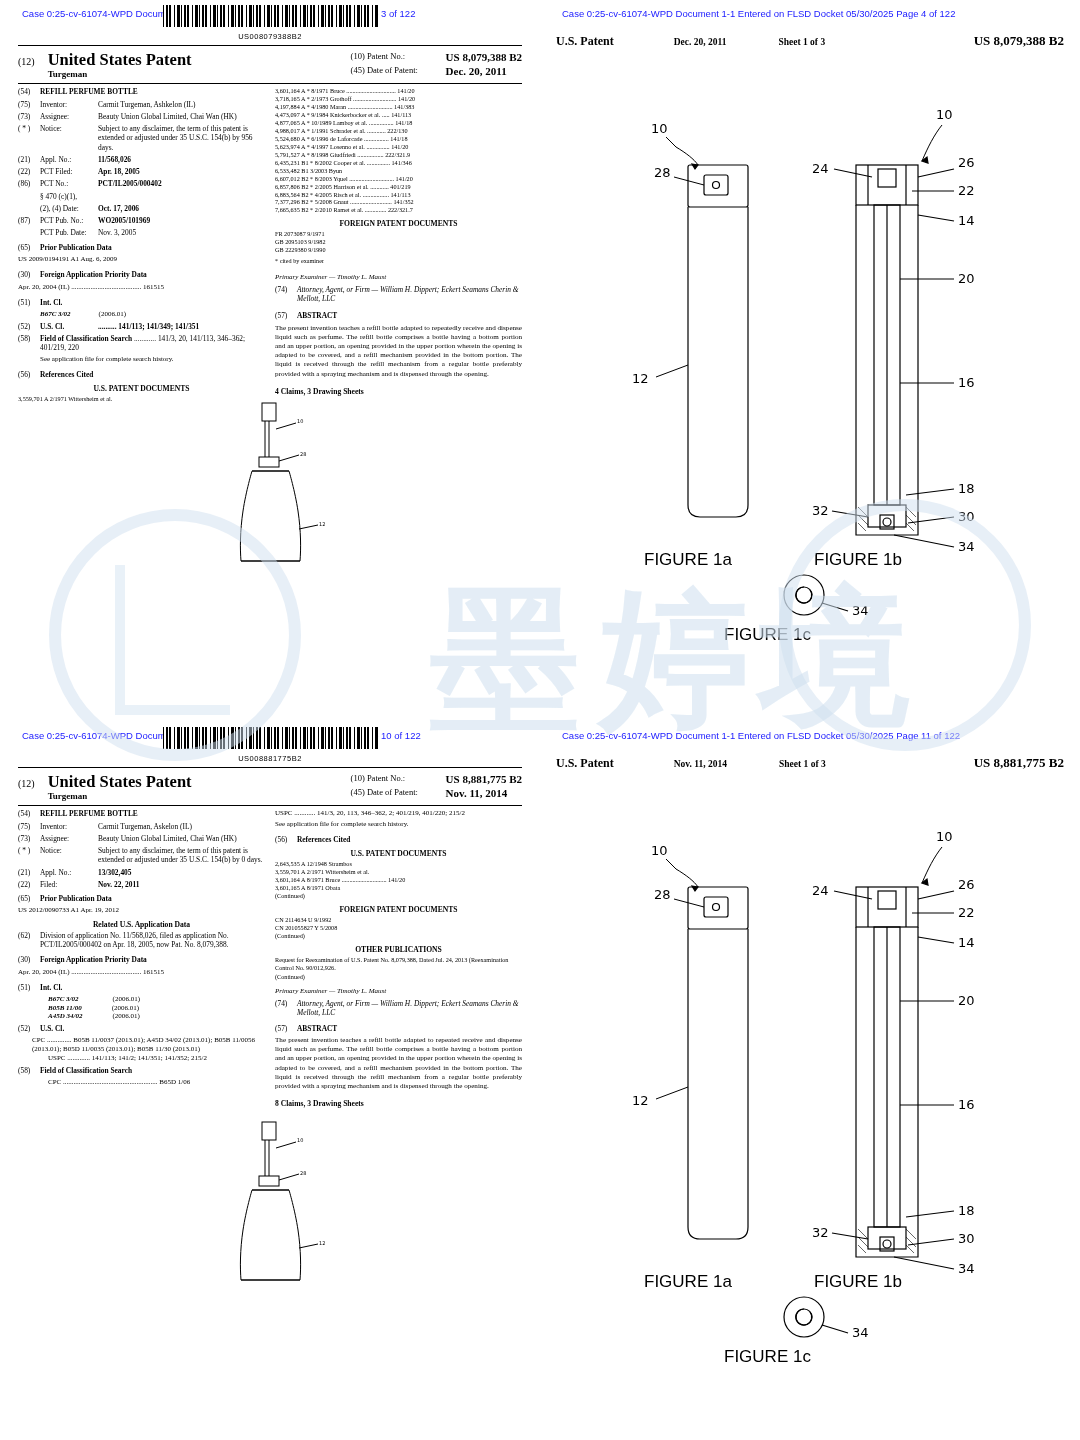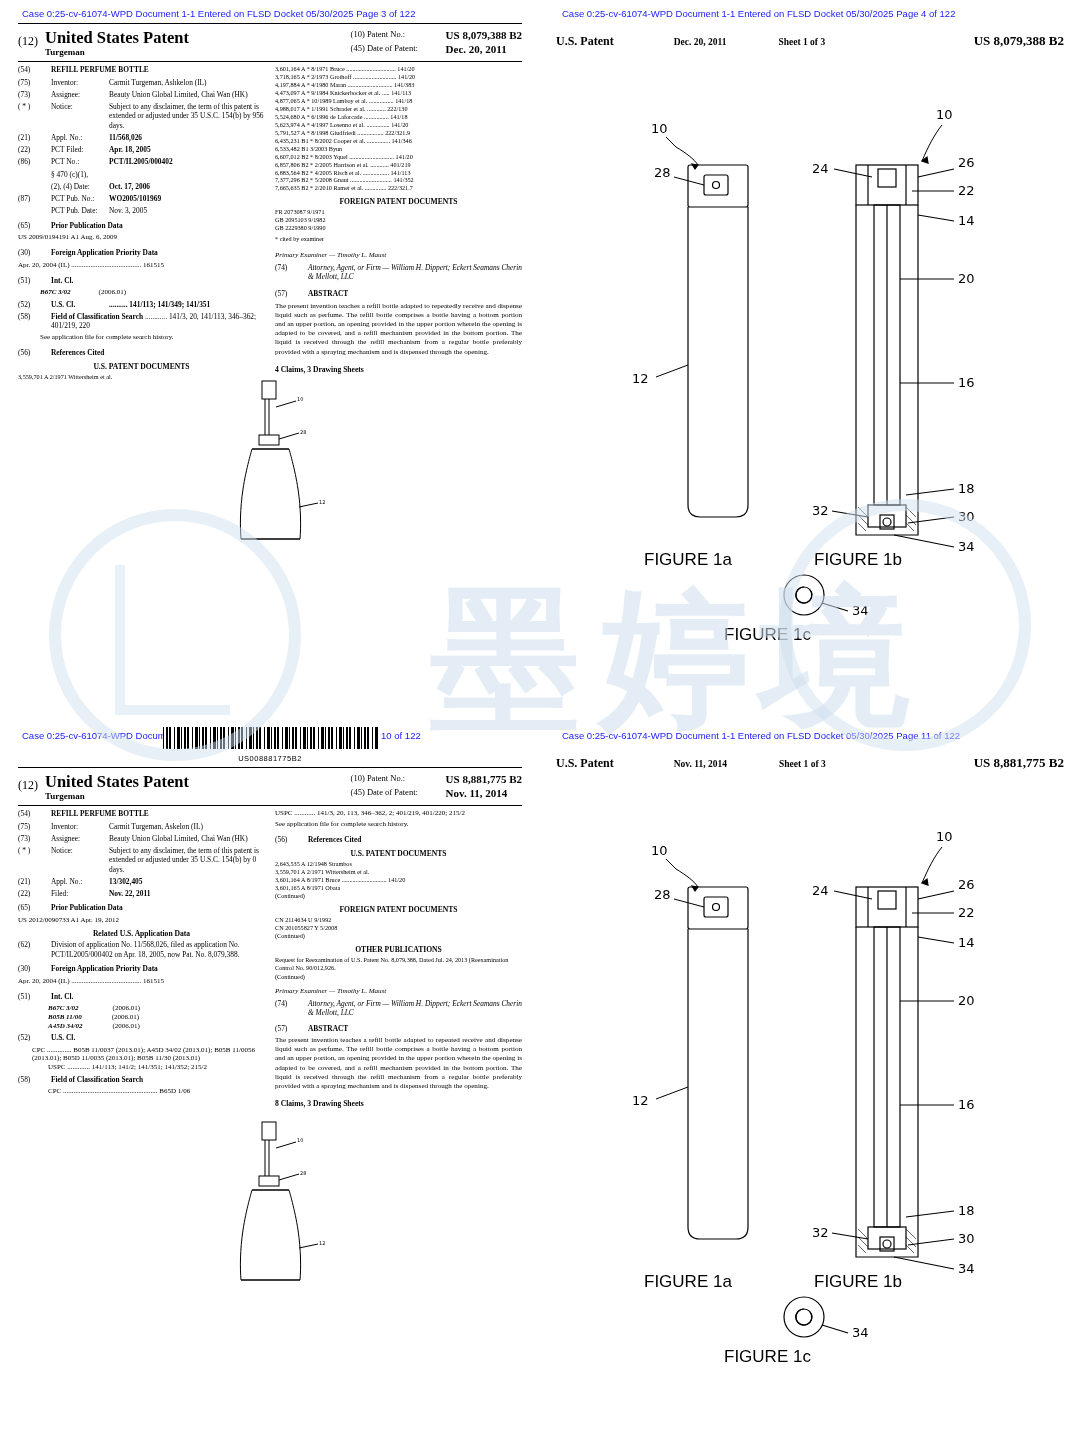--- a/index.html
+++ b/index.html
@@ -16,33 +16,33 @@
   .barcodewrap{text-align:center;}
   .barcode{height:22px;display:inline-block;width:215px;
      background:repeating-linear-gradient(90deg,#000 0 1px,#fff 1px 3px,#000 3px 5px,#fff 5px 6px,#000 6px 8px,#fff 8px 11px,#000 11px 12px,#fff 12px 14px,#000 14px 17px,#fff 17px 18px);
   }
   .barcodenum{font-family:"Liberation Sans",sans-serif;font-size:7.5px;letter-spacing:.5px;margin-top:1px;}
 
   
   .front{padding:0 18px;box-sizing:border-box;}
   .toprule{border-top:1.6px solid #000;margin-top:4px;}
   .titleline{display:flex;align-items:flex-start;margin-top:5px;}
-  .t12{font-size:12px;margin-right:7px;padding-top:5px;}
+  .t12{font-size:10px;margin-right:13px;padding-top:5px;}
   .ustitle{font-family:"Liberation Serif",serif;font-weight:bold;font-size:16.5px;line-height:1.05;}
   .inventorline{font-weight:bold;font-size:9px;margin-top:1px;}
   .righttop{margin-left:auto;text-align:left;font-size:8.5px;}
   .rt-row{display:flex;margin-bottom:2px;}
   .rt-lab{width:95px;}
   .rt-num{font-weight:bold;font-size:11px;}
   .hr-thin{border-top:.8px solid #000;margin:4px 0 3px;}
   .cols{display:flex;gap:10px;}
   .colL{width:248px;}
   .colR{width:248px;}
   .fld{display:flex;font-size:7.4px;line-height:1.25;margin-bottom:3px;}
-  .fld .n{width:33px;flex:none;}
+  .fld .n{width:22px;flex:none;}
   .fld .l{width:58px;flex:none;}
   .fld .v{flex:1;}
   .b{font-weight:bold;}
   .ctr{}
   .sec-h{font-weight:bold;font-size:7.6px;text-align:center;margin:5px 0 2px;}
   .small{font-size:7px;line-height:1.25;}
   .refs{font-size:6.2px;line-height:1.28;font-family:"Liberation Serif",serif;}
   .refs div{white-space:nowrap;}
   .abstract{font-size:7.1px;line-height:1.3;text-align:justify;}
   .claims{font-weight:bold;font-size:7.6px;text-align:left;margin-top:8px;}
@@ -78,20 +78,24 @@
     </g>
     <g opacity="0.45" fill="none" stroke="#cfe0ef" stroke-width="10">
       <path d="M120 185 L120 330 L230 330"></path>
     </g>
   </svg>
 </div>
 
 <div class="page" id="q1">
   <div class="caseheader" style="padding:8px 0 0 22px;">Case 0:25-cv-61074-WPD   Document 1-1   Entered on FLSD Docket 05/30/2025   Page 3 of 122</div>
 
+  <div class="barcodewrap" style="margin-top:-14px;">
+    <div class="barcode"></div>
+    <div class="barcodenum">US008079388B2</div>
+  </div>
 
   <div class="front">
     <div class="toprule"></div>
 
     <div class="titleline">
       <div class="t12">(12)</div>
       <div>
         <div class="ustitle">United States Patent</div>
         <div class="inventorline">Turgeman</div>
       </div>

